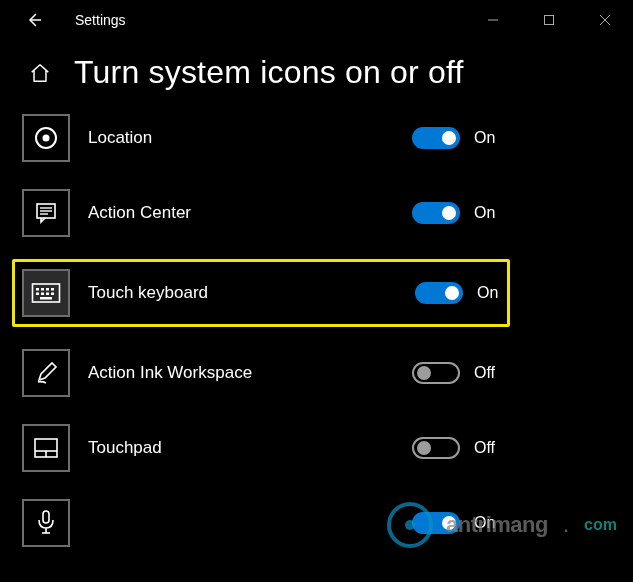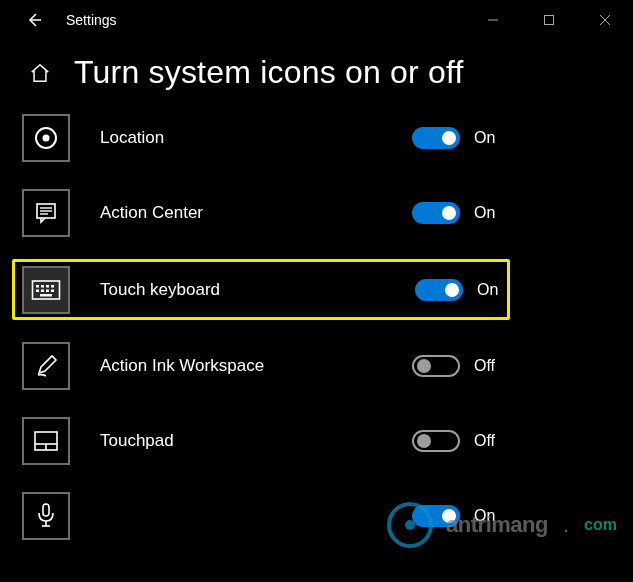--- a/index.html
+++ b/index.html
@@ -20,21 +20,21 @@
   }
   .back-btn {
     width: 24px;
     height: 24px;
     display: flex;
     align-items: center;
     justify-content: center;
     cursor: pointer;
   }
   .title-txt {
-    margin-left: 20px;
+    margin-left: 29px;
     font-size: 14px;
     font-weight: 400;
     color: #fff;
   }
   .win-controls {
     position: absolute;
     right: 0;
     top: 0;
     display: flex;
   }
@@ -66,30 +66,29 @@
   }
   .list {
     padding-left: 22px;
   }
   .row {
     display: flex;
     align-items: center;
     height: 58px;
     margin-bottom: 17px;
     position: relative;
-    gap: 12px;
   }
   .row.highlight {
     border: 3px solid #f2e700;
     border-radius: 2px;
     padding-left: 0;
     margin-left: -10px;
     padding-right: 0;
     width: 498px;
-    height: 61px;
+    height: 68px;
   }
   .row.highlight .icon-box {
     margin-left: 7px;
   }
   .icon-box {
     width: 48px;
     height: 48px;
     border: 2px solid #6d6d6d;
     display: flex;
     align-items: center;

